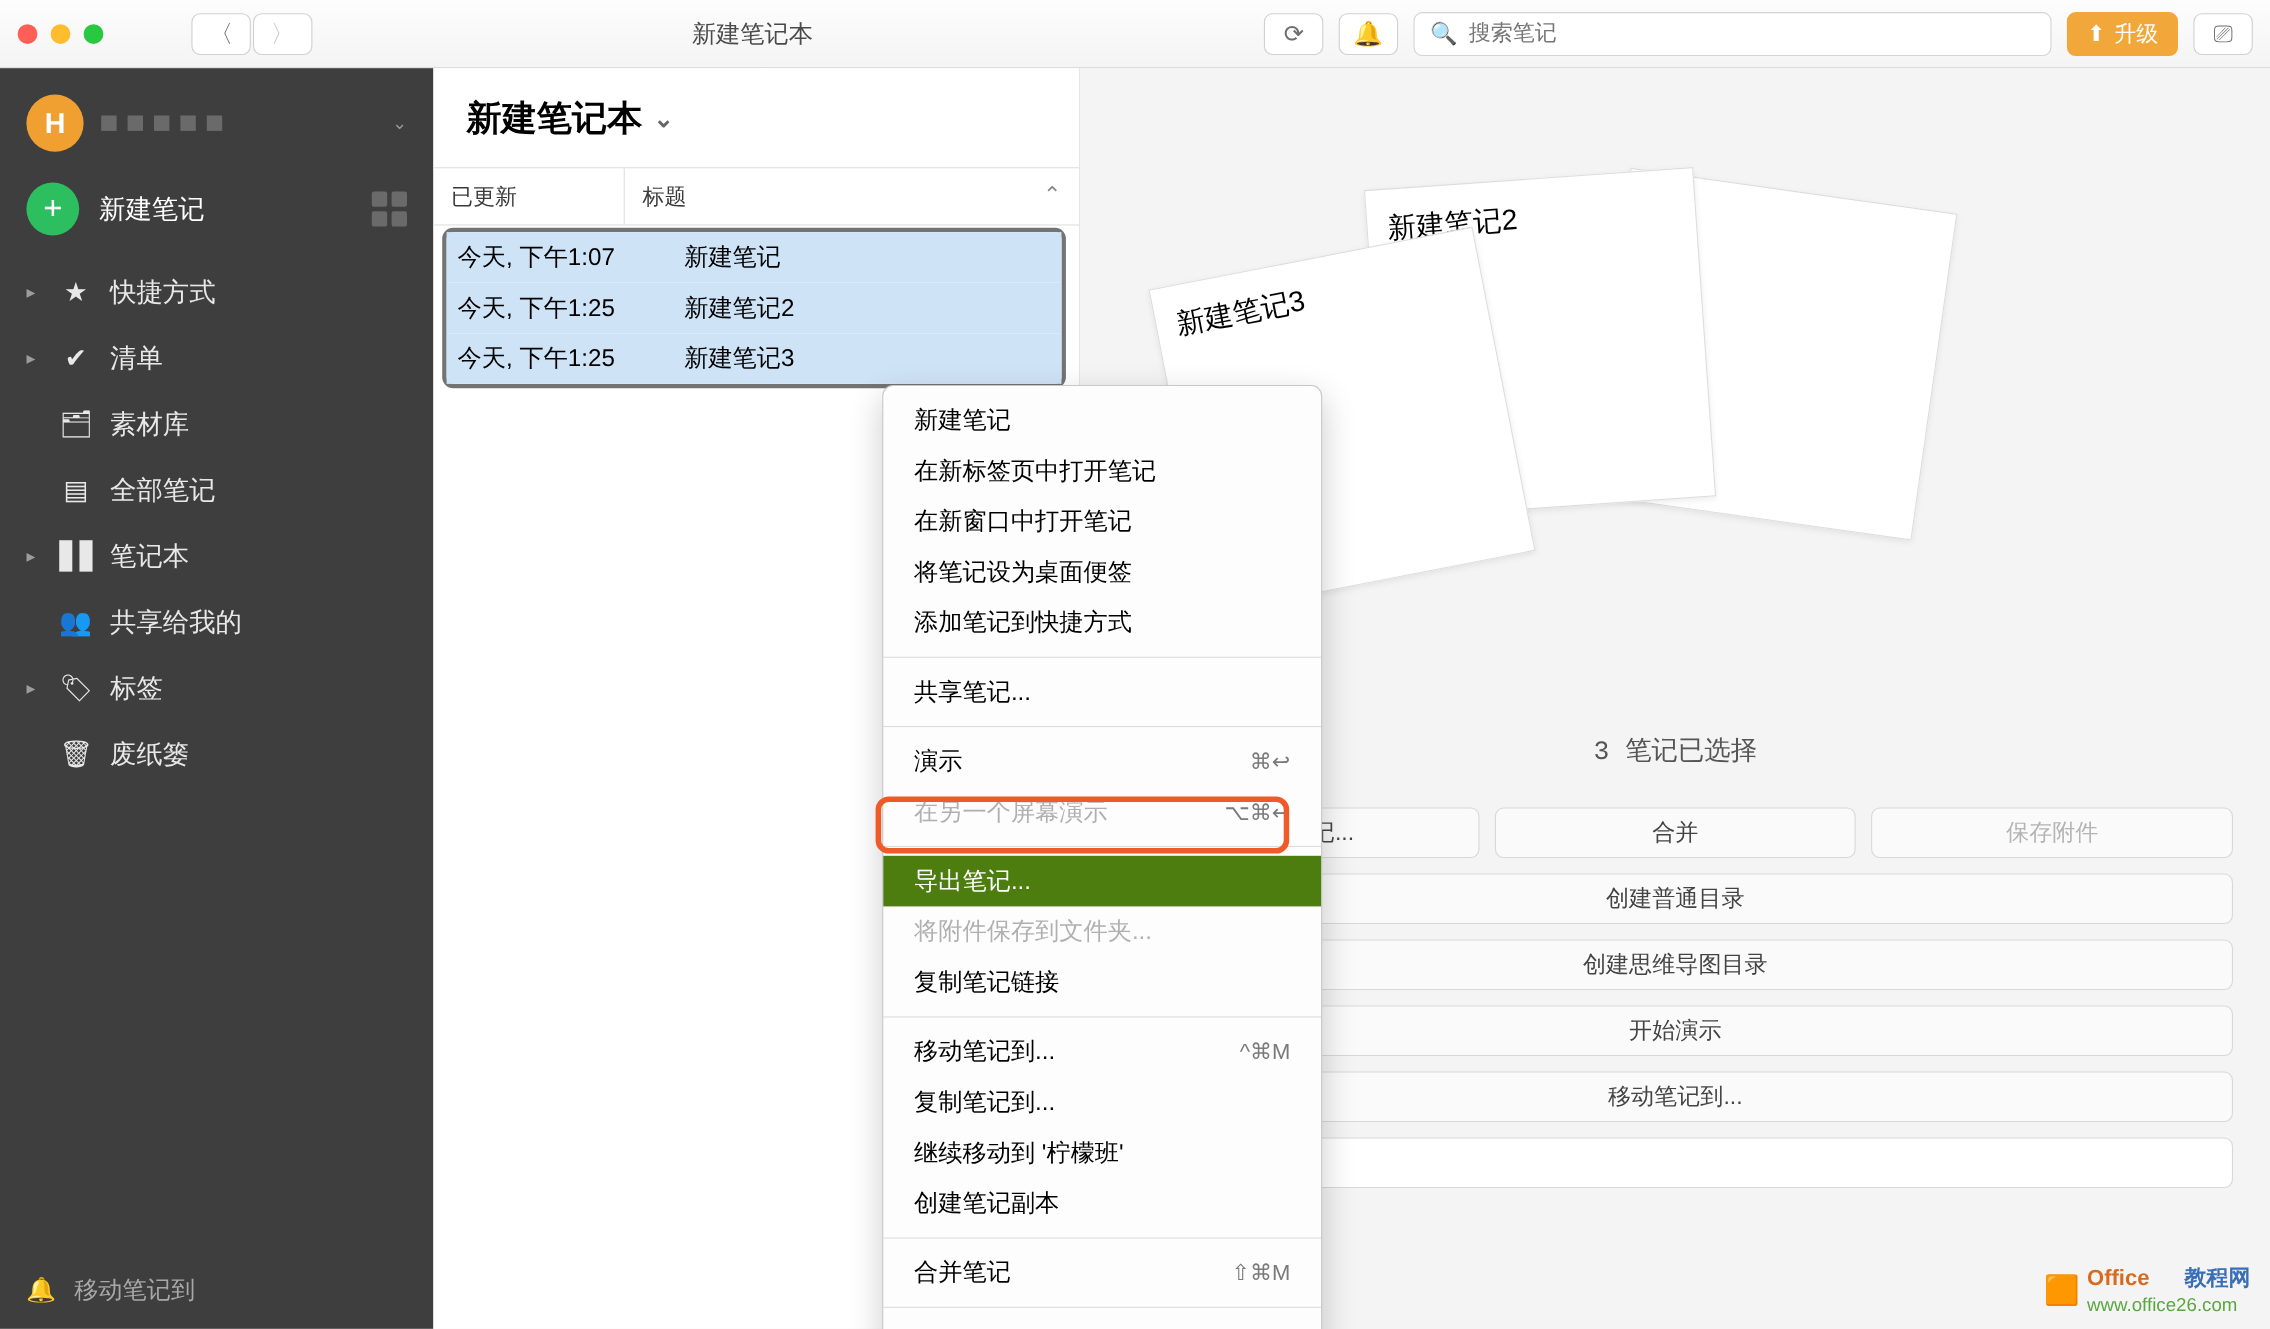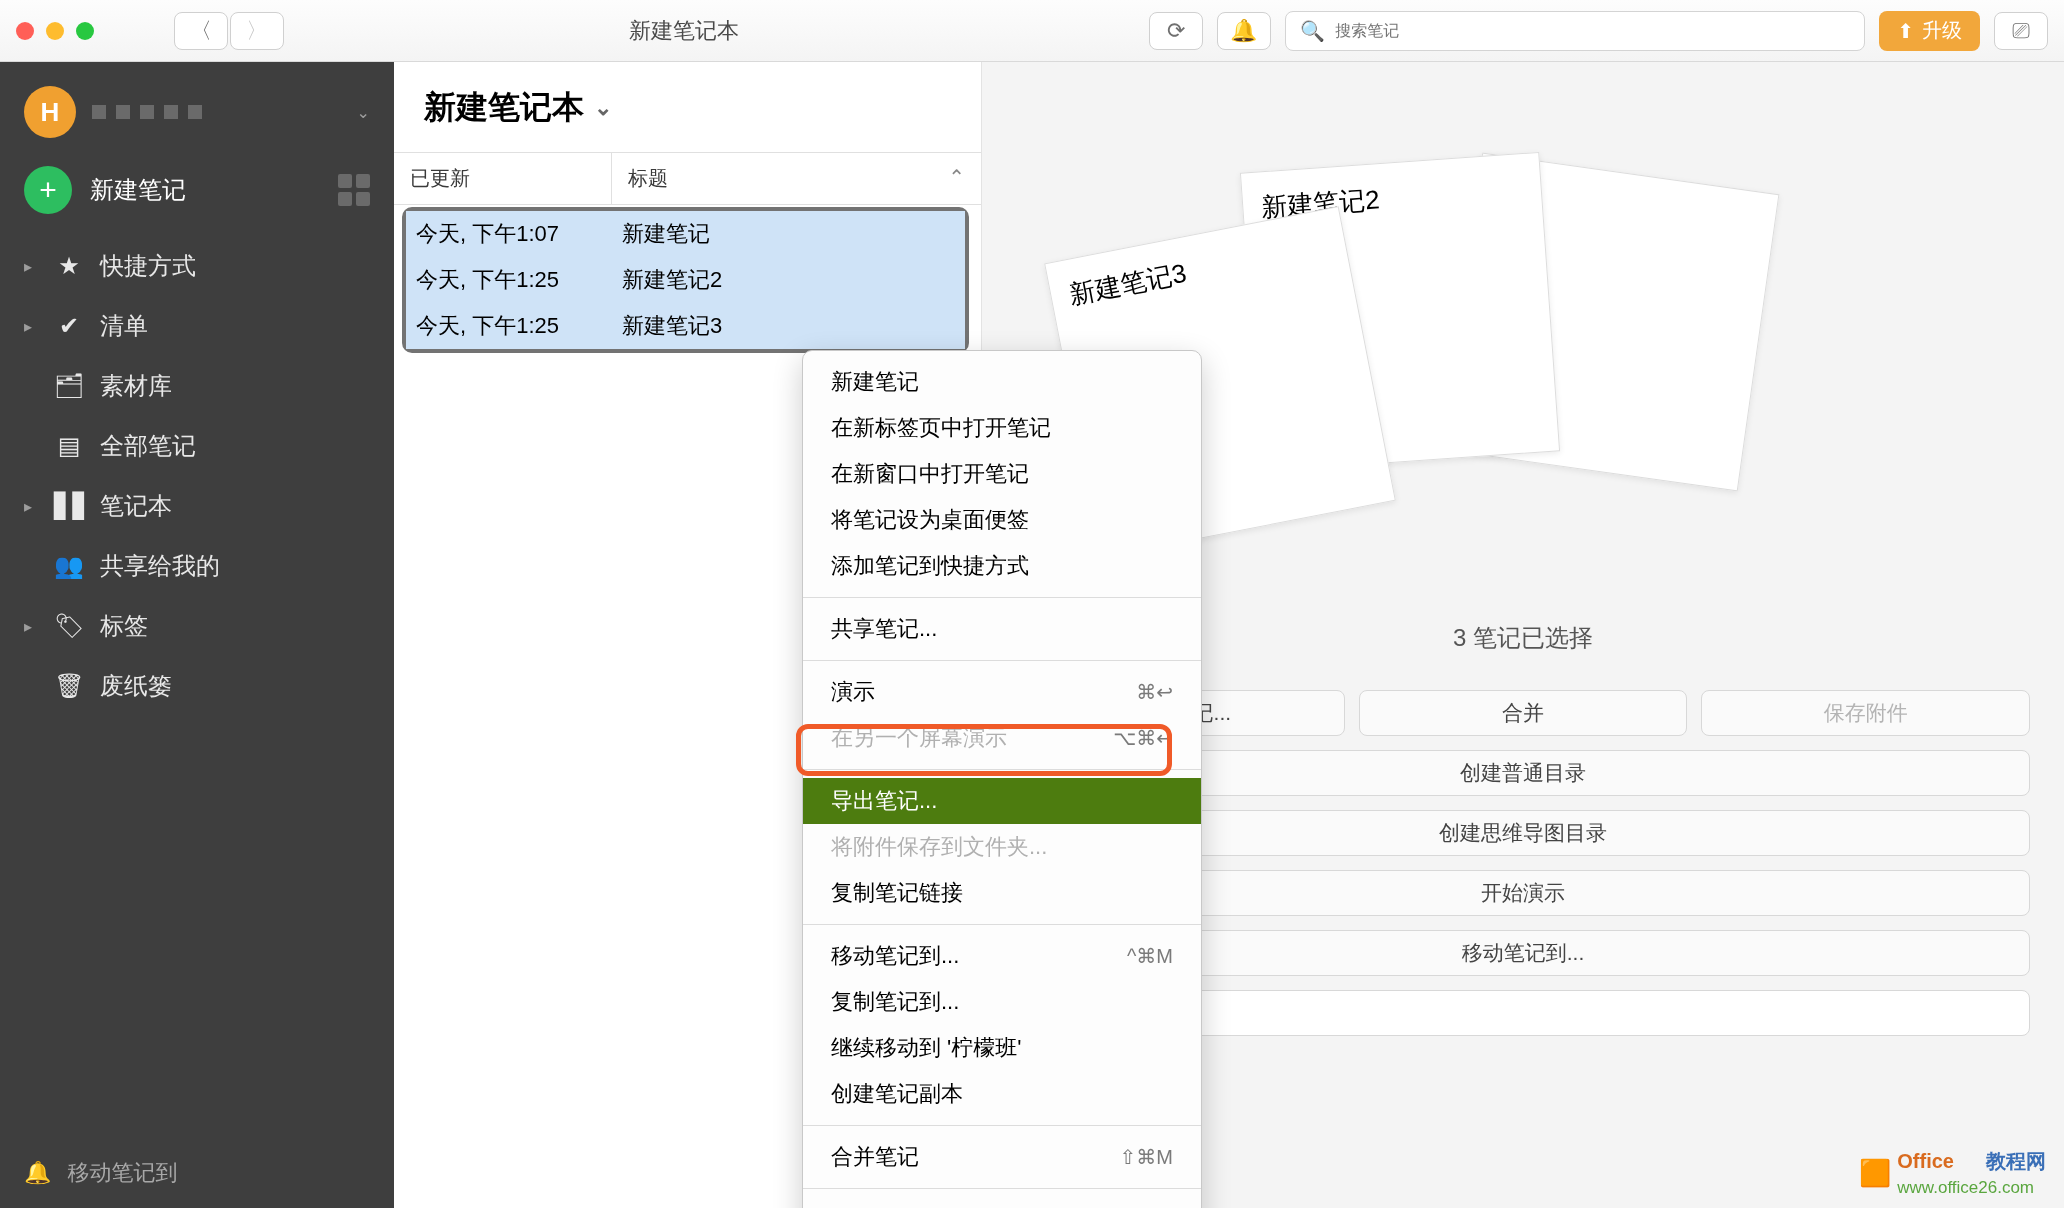--- a/index.html
+++ b/index.html
@@ -9,21 +9,21 @@
 .titlebar { height: 62px; background: linear-gradient(#fdfdfd,#f4f4f4); border-bottom: 1px solid #d9d9d9; display: flex; align-items: center; padding: 0 16px; position: relative; }
 .traffic { display: flex; gap: 12px; margin-right: 20px; }
 .dot { width: 18px; height: 18px; border-radius: 50%; }
 .dot.red { background: #ff5f57; } .dot.yellow { background: #febc2e; } .dot.green { background: #28c840; }
 .tb-btn { width: 54px; height: 38px; border: 1px solid #d0d0d0; border-radius: 8px; background: #fff; display: flex; align-items: center; justify-content: center; color: #707070; font-size: 22px; }
 .tb-btn.disabled { color: #c7c7c7; }
 .nav-group { display: flex; gap: 2px; margin-left: 60px; }
 .title-center { position: absolute; left: 50%; transform: translateX(-50%); font-size: 22px; color: #4a4a4a; left: 684px; }
 .tb-right { margin-left: auto; display: flex; gap: 14px; align-items: center; }
 .search-wrap { width: 580px; height: 40px; background: #fff; border: 1px solid #d4d4d4; border-radius: 8px; display: flex; align-items: center; padding: 0 14px; color: #9a9a9a; font-size: 20px; gap: 10px; }
-.search-wrap input { border: none; outline: none; font-size: 16px; flex: 1; background: transparent; }
+.search-wrap input { border: none; outline: none; font-size: 20px; flex: 1; background: transparent; }
 .upgrade-btn { height: 40px; background: #f2a73b; color: #fff; border-radius: 8px; padding: 0 18px; display: flex; align-items: center; gap: 8px; font-size: 20px; font-weight: 500; }
 
 
 .sidebar { position: absolute; left: 0; top: 62px; bottom: 0; width: 394px; background: #3e3e3e; color: #e8e8e8; }
 .sb-header { display: flex; align-items: center; padding: 24px 24px 18px; gap: 16px; }
 .avatar { width: 52px; height: 52px; border-radius: 50%; background: #f0a030; display: flex; align-items: center; justify-content: center; color: #fff; font-weight: 700; font-size: 26px; }
 .dots-row { display: flex; gap: 10px; }
 .sq { width: 14px; height: 14px; background: #6a6a6a; }
 .sb-new { display: flex; align-items: center; padding: 10px 24px 22px; gap: 18px; }
 .plus-circ { width: 48px; height: 48px; border-radius: 50%; background: #2dbe60; display: flex; align-items: center; justify-content: center; color: #fff; font-size: 30px; }
@@ -36,36 +36,36 @@
 .sb-footer { position: absolute; bottom: 0; left: 0; right: 0; padding: 20px 24px; display: flex; align-items: center; gap: 16px; color: #a8a8a8; font-size: 22px; }
 
 
 .list-col { position: absolute; left: 394px; top: 62px; bottom: 0; width: 588px; background: #fff; border-right: 1px solid #e3e3e3; }
 .list-hdr { padding: 24px 30px 8px; }
 .notebook-name { font-size: 32px; font-weight: 600; display: flex; align-items: center; gap: 10px; }
 .notebook-sub { display: flex; align-items: center; margin-top: 20px; color: #5a5a5a; font-size: 22px; }
 .tool-icons { margin-left: auto; display: flex; gap: 22px; color: #5a5a5a; font-size: 22px; }
 .col-headers { display: flex; border-top: 1px solid #e0e0e0; border-bottom: 1px solid #e0e0e0; margin-top: 14px; }
 .col-h { padding: 12px 16px; font-size: 20px; color: #3a3a3a; }
-.col-h.c1 { width: 218px; border-right: 1px solid #e0e0e0; }
+.col-h.c1 { width: 174px; border-right: 1px solid #e0e0e0; }
 .col-h.c2 { flex: 1; display: flex; }
 .table-sel { border: 4px solid #737373; border-radius: 10px; margin: 2px 12px 0 8px; }
 .row { display: flex; padding: 8px 10px; font-size: 22px; }
 .row.sel { background: #cfe3f7; }
 .row .c1 { width: 206px; }
 .row .c2 { flex: 1; }
 
 
 .preview { position: absolute; left: 982px; top: 62px; right: 0; bottom: 0; background: #f4f4f4; }
 .thumbs { position: relative; height: 520px; }
 .thumb { position: absolute; width: 300px; height: 300px; background: #fff; border: 1px solid #ddd; box-shadow: 0 2px 6px rgba(0,0,0,0.08); padding: 18px; font-size: 26px; font-weight: 500; }
 .t1 { left: 88px; top: 170px; transform: rotate(-11deg); }
 .t2 { left: 268px; top: 100px; transform: rotate(-4deg); }
 .t3 { left: 478px; top: 110px; transform: rotate(8deg); }
-.sel-status { text-align: center; font-size: 24px; color: #555; margin-top: 40px; }
+.sel-status { text-align: center; font-size: 24px; color: #555; margin-top: 84px; font-family: Liberation Mono, monospace; }
 .btn-panel { margin: 36px 34px 0; }
 .btn-row { display: flex; gap: 14px; margin-bottom: 14px; }
 .pbtn { flex: 1; height: 46px; background: #fafafa; border: 1px solid #d8d8d8; border-radius: 8px; display: flex; align-items: center; justify-content: center; font-size: 21px; color: #444; }
 .pbtn.disabled { color: #b4b4b4; }
 .tag-input { margin: 6px 34px 0; height: 46px; border: 1px solid #d8d8d8; border-radius: 8px; background: #fff; display: flex; align-items: center; padding: 0 16px; font-size: 21px; color: #9a9a9a; }
 
 
 .ctx { position: absolute; left: 802px; top: 350px; width: 400px; background: #fdfdfd; border: 1px solid #c8c8c8; border-radius: 10px; box-shadow: 0 10px 30px rgba(0,0,0,0.2); padding: 8px 0; z-index: 50; }
 .ctx-item { padding: 8px 28px; font-size: 22px; display: flex; align-items: center; }
 .ctx-item .sc { margin-left: auto; color: #7a7a7a; font-size: 20px; }

